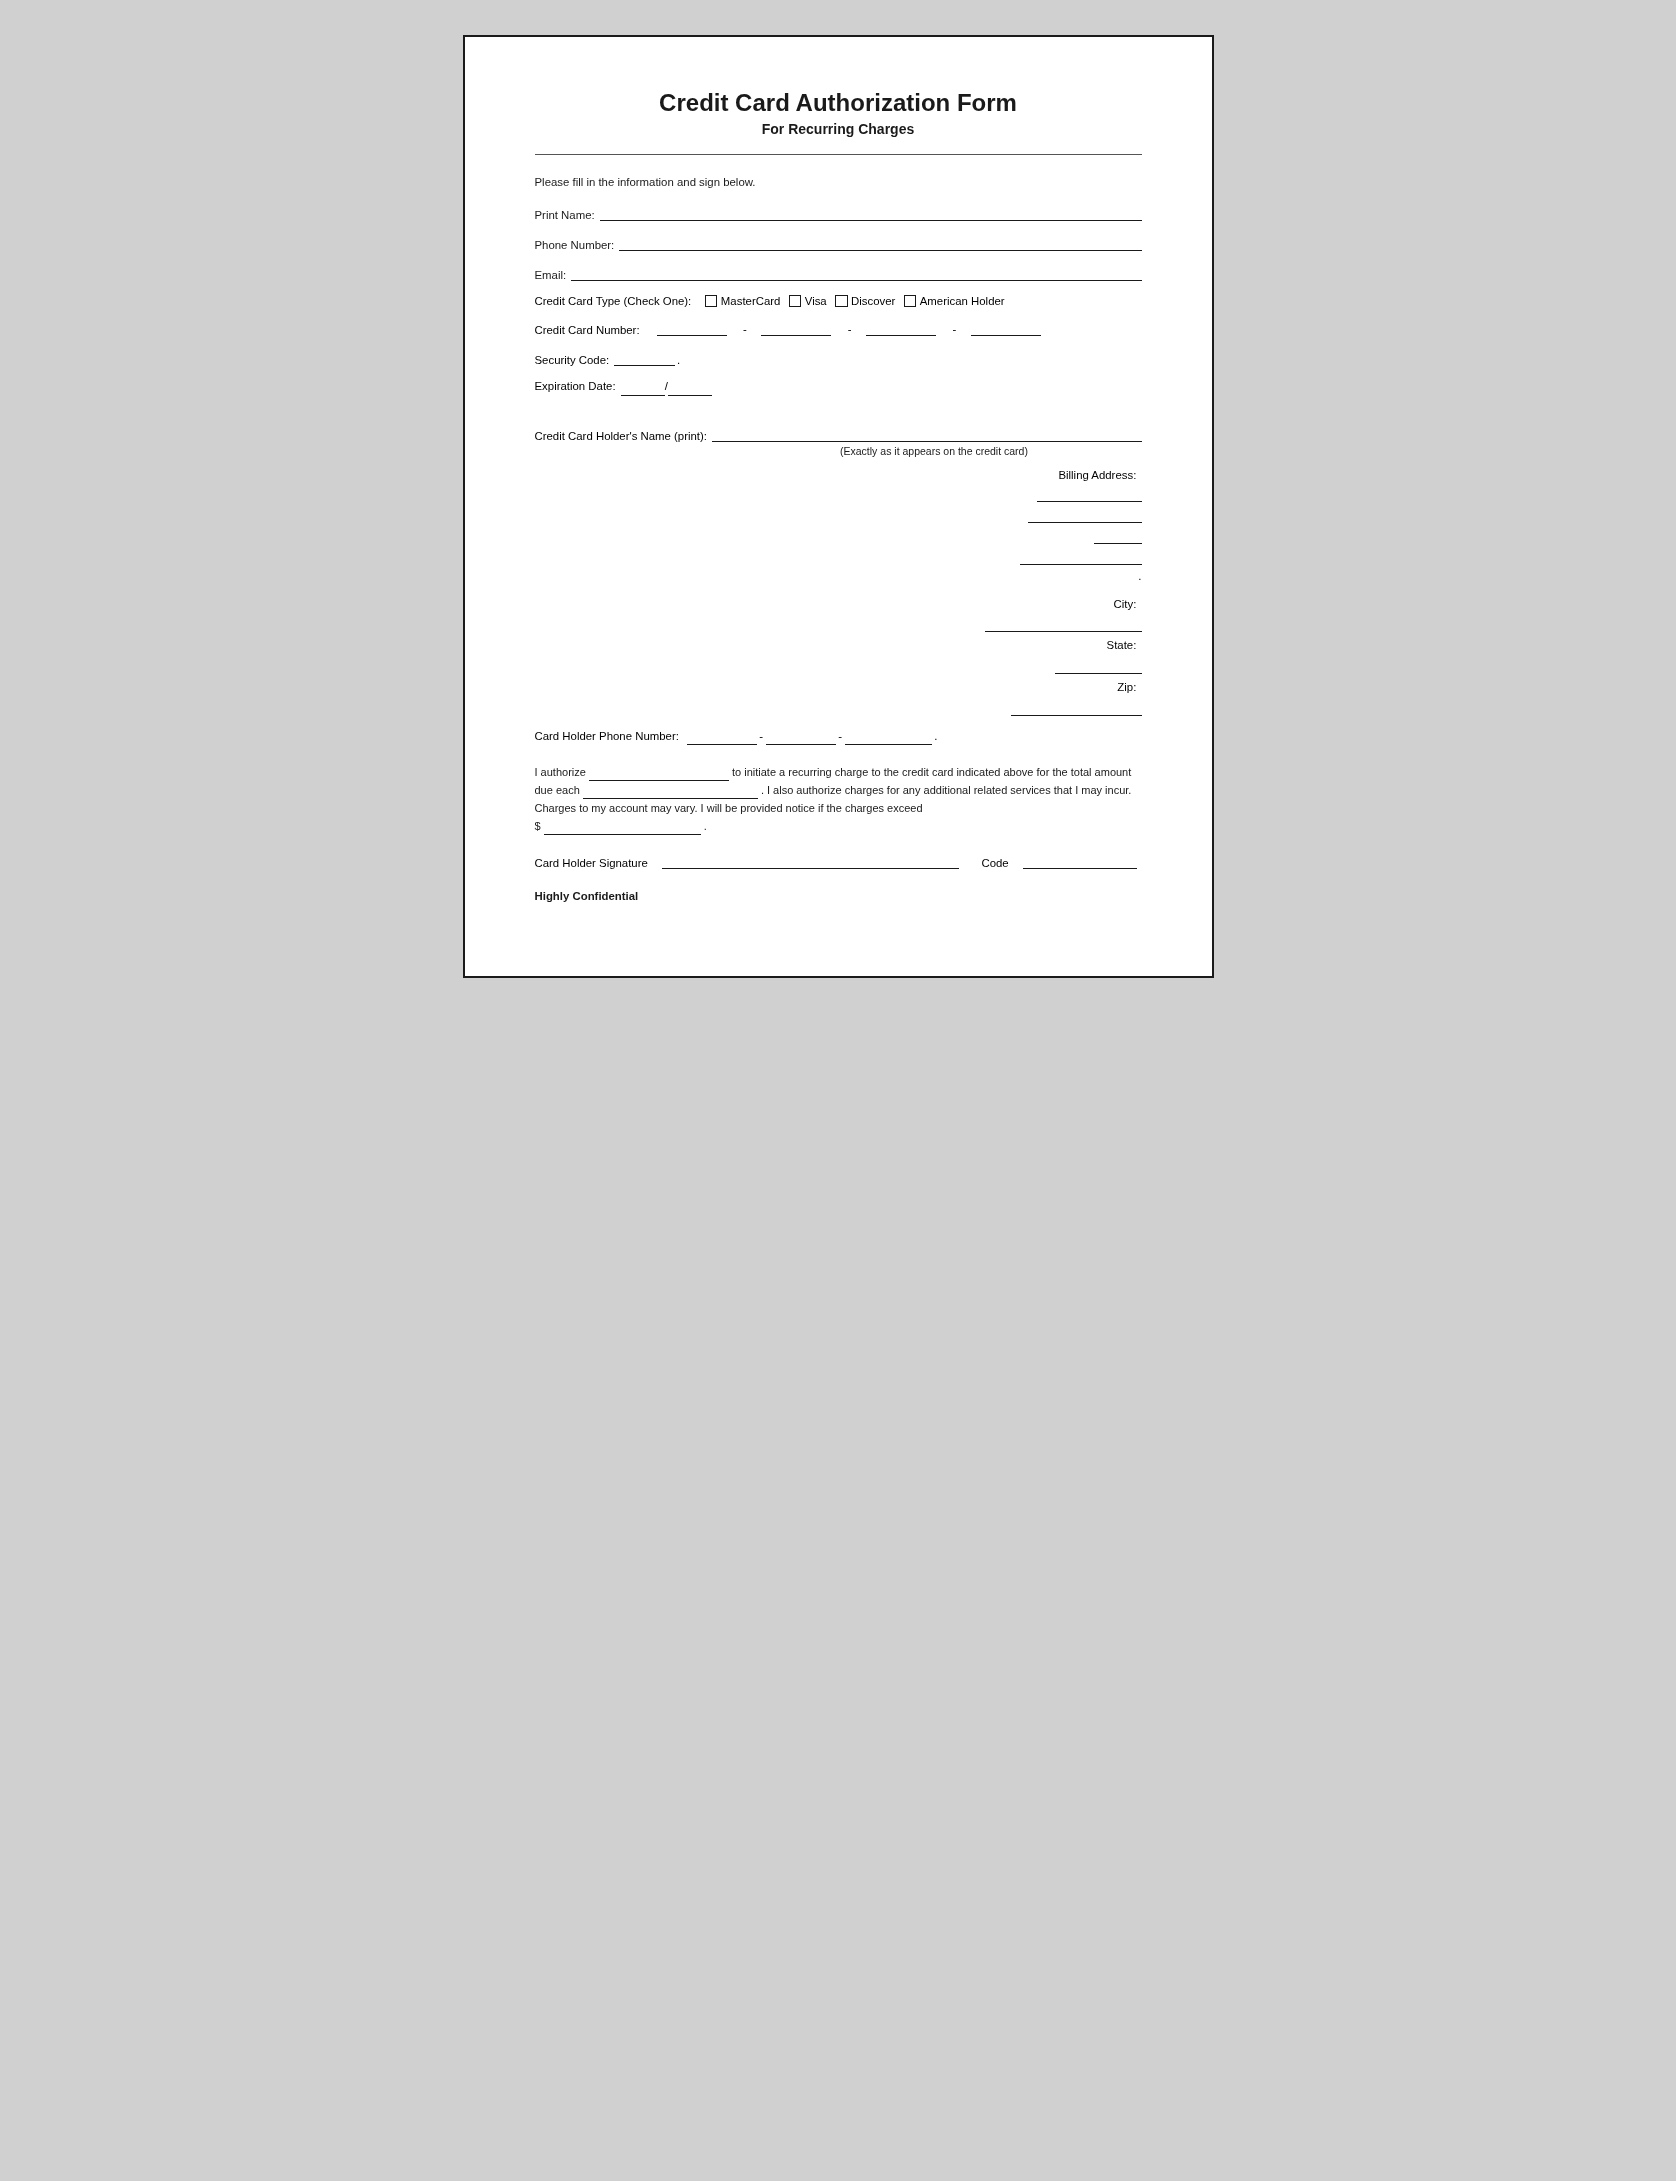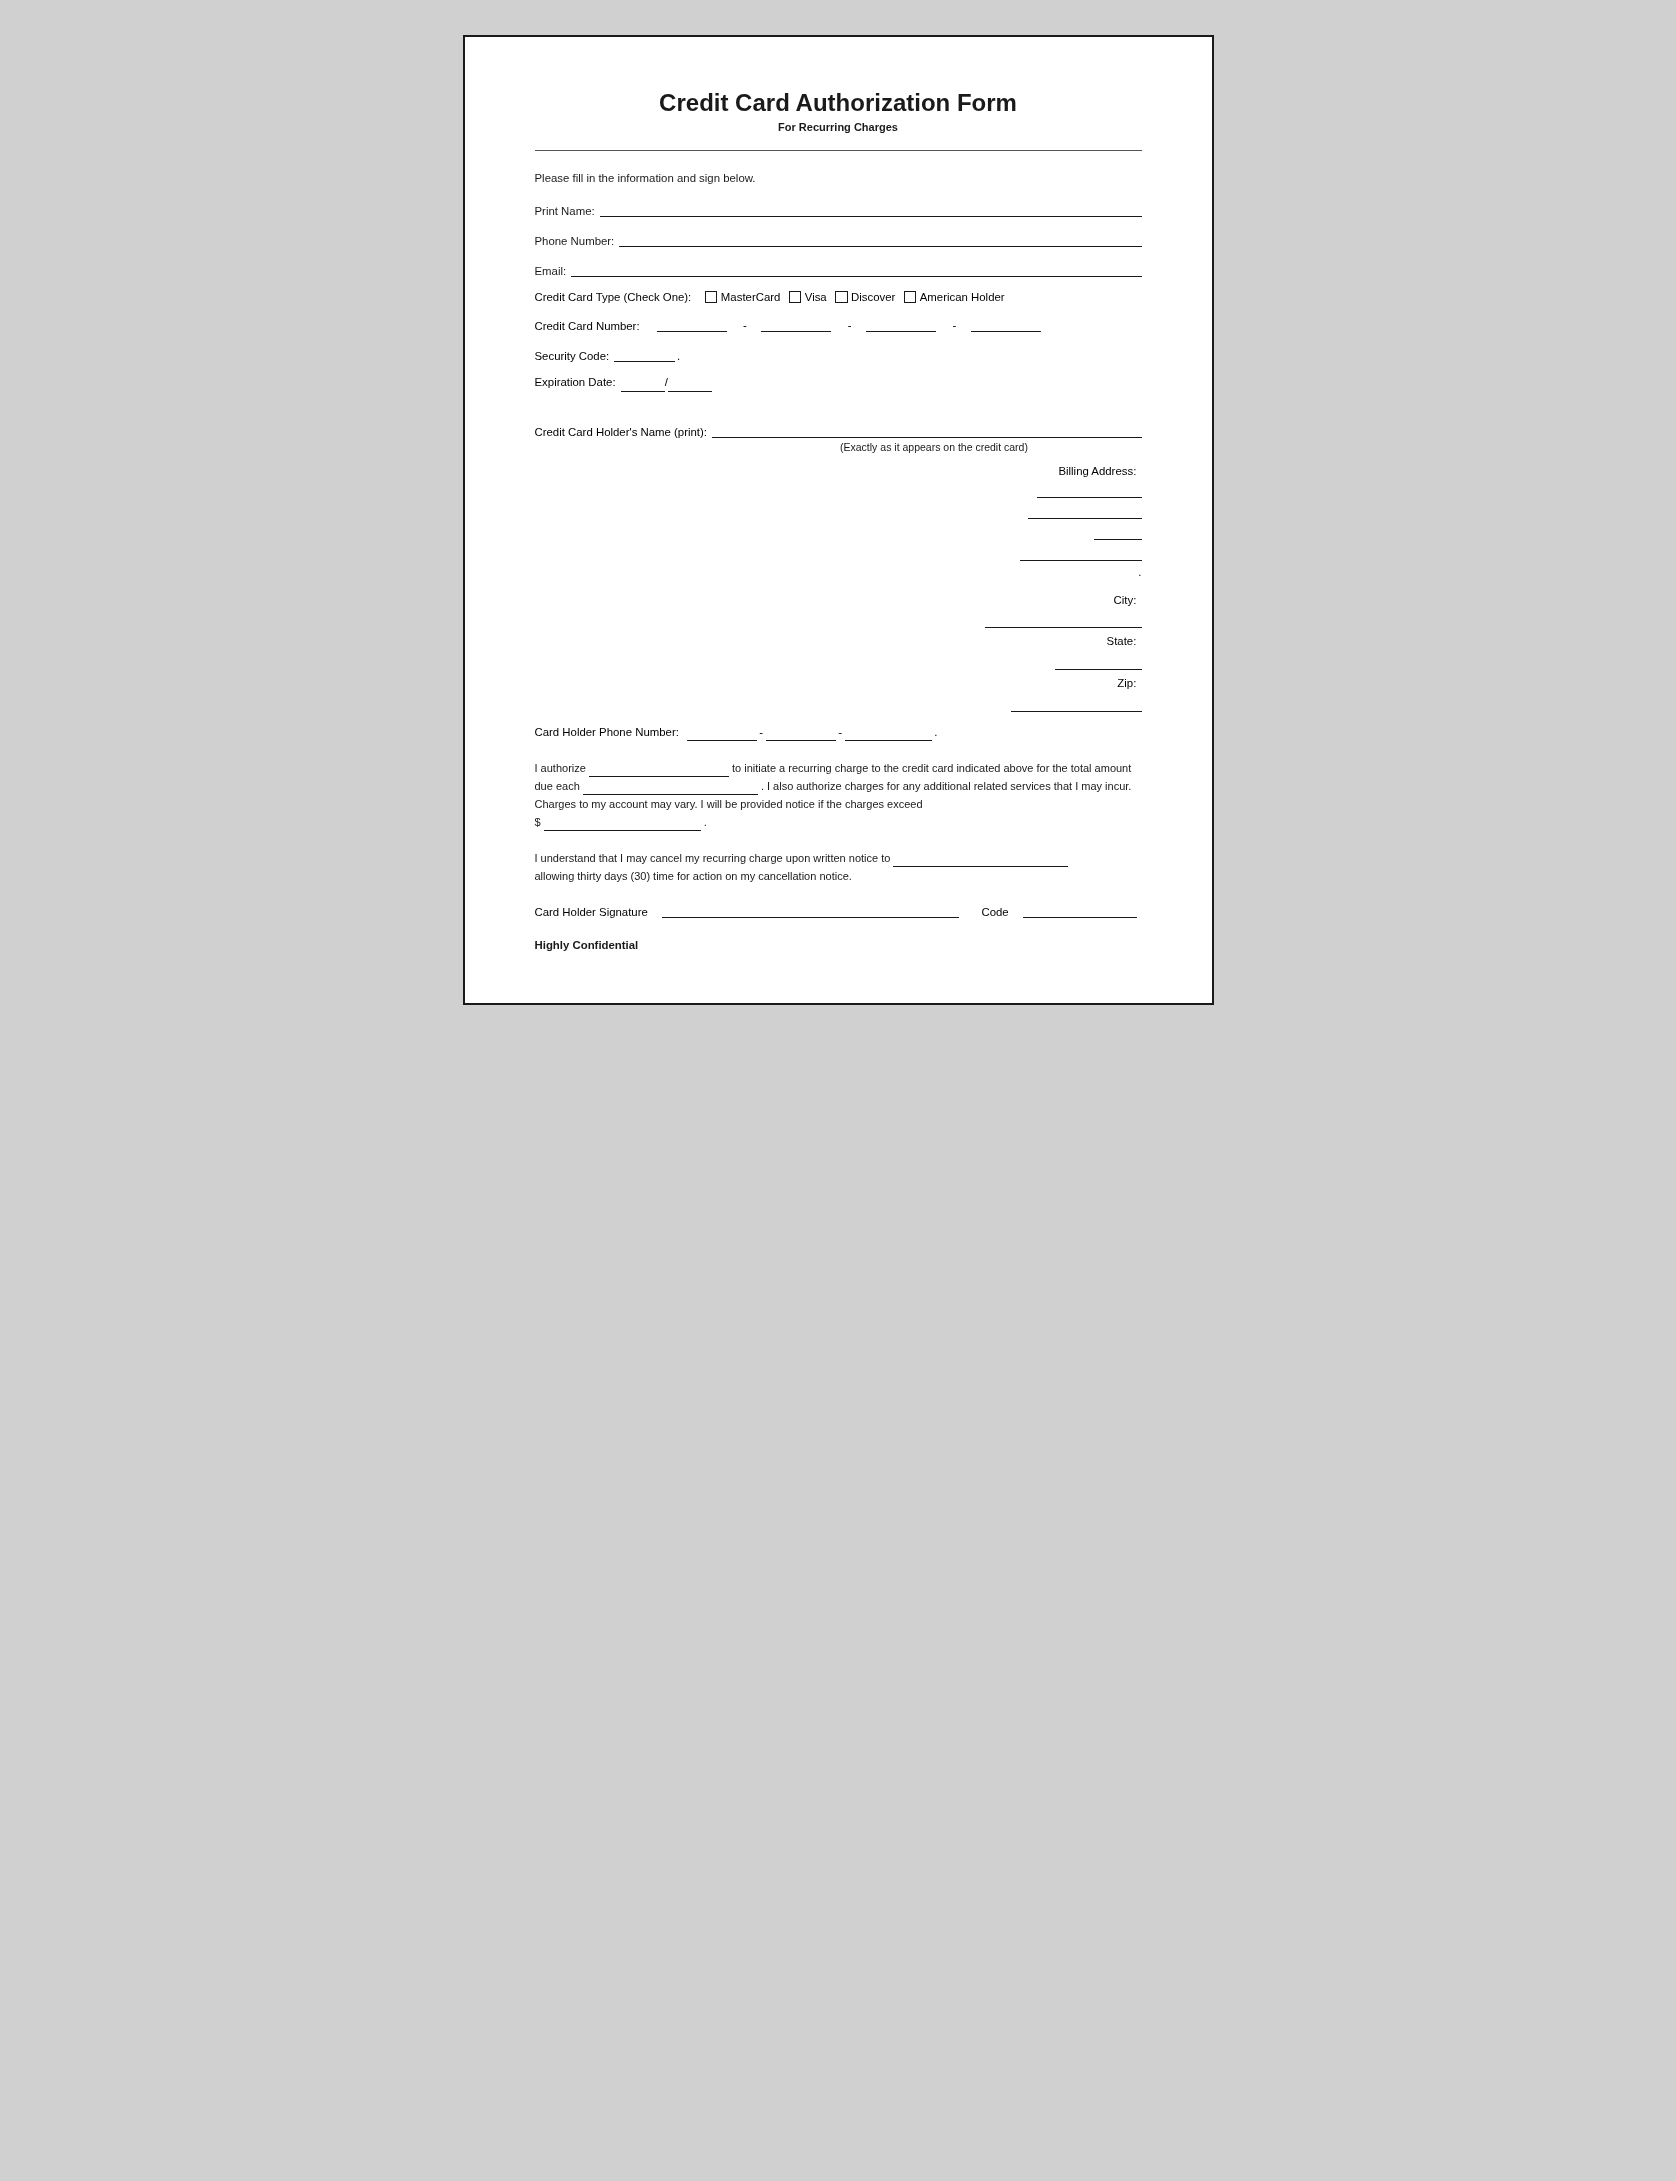--- a/index.html
+++ b/index.html
@@ -31,21 +31,21 @@
       text-align: center;
       font-size: 24px;
       font-weight: bold;
       margin-bottom: 3.5px;
       color: #1a1a1a;
       font-family: Arial, sans-serif;
     }
 
     .form-subtitle {
       text-align: center;
-      font-size: 11px;
+      font-size: 14px;
       font-weight: bold;
       margin-bottom: 17.5px;
       color: #1a1a1a;
       font-family: Arial, sans-serif;
     }
 
     .divider {
       border: none;
       border-top: 1.3px solid #555;
       margin-bottom: 21px;
@@ -421,26 +421,20 @@
     <span class="inline-line" style="width:140px;">&nbsp;</span>
     <span>to initiate a recurring charge to the credit card indicated above for the total amount due each</span>
     <span class="inline-line" style="width:175px;">&nbsp;</span>
     <span>. I also authorize charges for any additional related services that I may incur.  Charges to my account may vary.  I will be provided notice if the charges exceed</span>
     <br>
     <span>$</span>
     <span class="inline-line" style="width:157px;">&nbsp;</span>
     <span>.</span>
   </div>
 
-  <div class="cancel-para">
-    <span>I understand that I may cancel my recurring charge upon written notice to</span>
-    <span class="inline-line" style="width:175px;">&nbsp;</span>
-    <br>
-    <span>allowing thirty days (30) time for action on my cancellation notice.</span>
-  </div>
 
   <div class="sig-row">
     <span class="field-label">Card Holder Signature</span>
     <div class="sig-line"></div>
     <span class="field-label" style="margin-left:14px;">Code</span>
     <div class="date-line"></div>
   </div>
 
   <div class="confidential">Highly Confidential</div>
 

